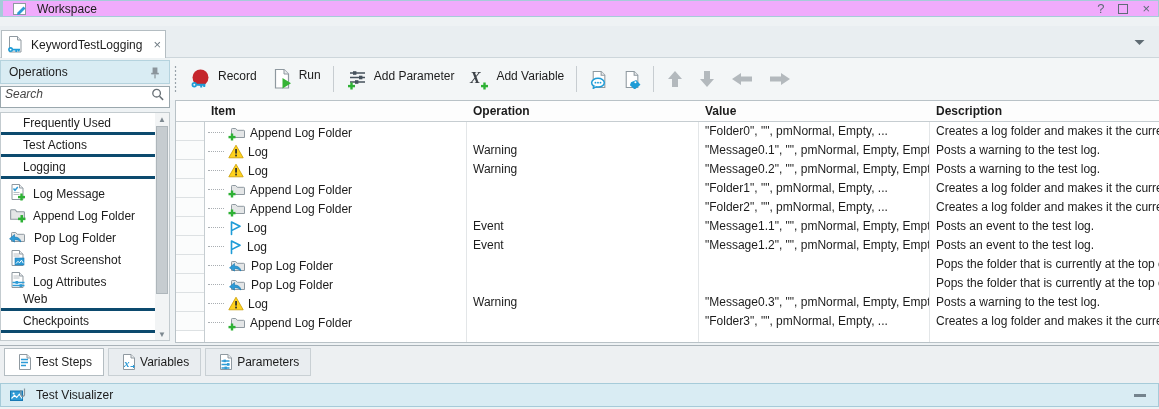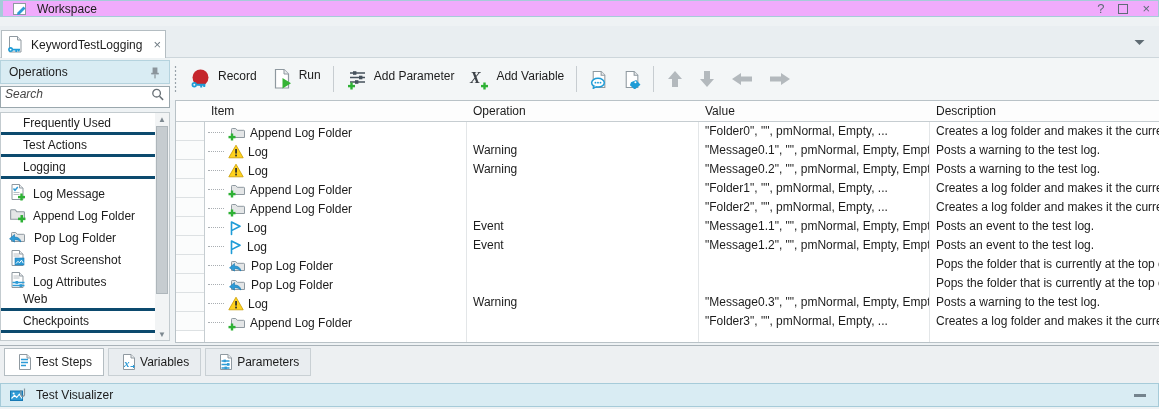--- a/index.html
+++ b/index.html
@@ -94,21 +94,21 @@
   }
   .col-line { position:absolute; top:0; bottom:0; width:1px; background:#e3e6e8; }
   .col-line.c1 { left:28px; background:#c6cdd1; }
   .col-line.c2 { left:290px; }
   .col-line.c3 { left:522px; }
   .col-line.c4 { left:753px; }
   .thead {
     position:relative; display:grid; grid-template-columns:28px 262px 232px 231px 1fr;
     height:21px; border-bottom:1px solid #c6cdd1; background:#fdfdfd;
   }
-  .thead .hcell { padding:3px 0 0 7px; white-space:nowrap; overflow:hidden; }
+  .thead .hcell { padding:3px 0 0 7px; white-space:nowrap; overflow:hidden;font-weight:bold; }
   .trow { display:grid; grid-template-columns:28px 262px 232px 231px 1fr; height:19px; position:relative; }
   .tcell { padding:2px 4px 0 7px; white-space:nowrap; overflow:hidden; }
   .gutter-cell { border-bottom:1px solid #dde1e3; background:#fbfcfc; }
   .item-cell { display:flex; align-items:center; padding-left:4px; gap:4px; }
   .tree-dots { width:16px; height:1px; border-top:1px dotted #a9aeb2; flex:0 0 auto; }
   .item-cell .lbl { white-space:nowrap; }
 
   
   .bottom-strip {
     position:absolute; left:0; top:345px; width:1159px; height:38px;

